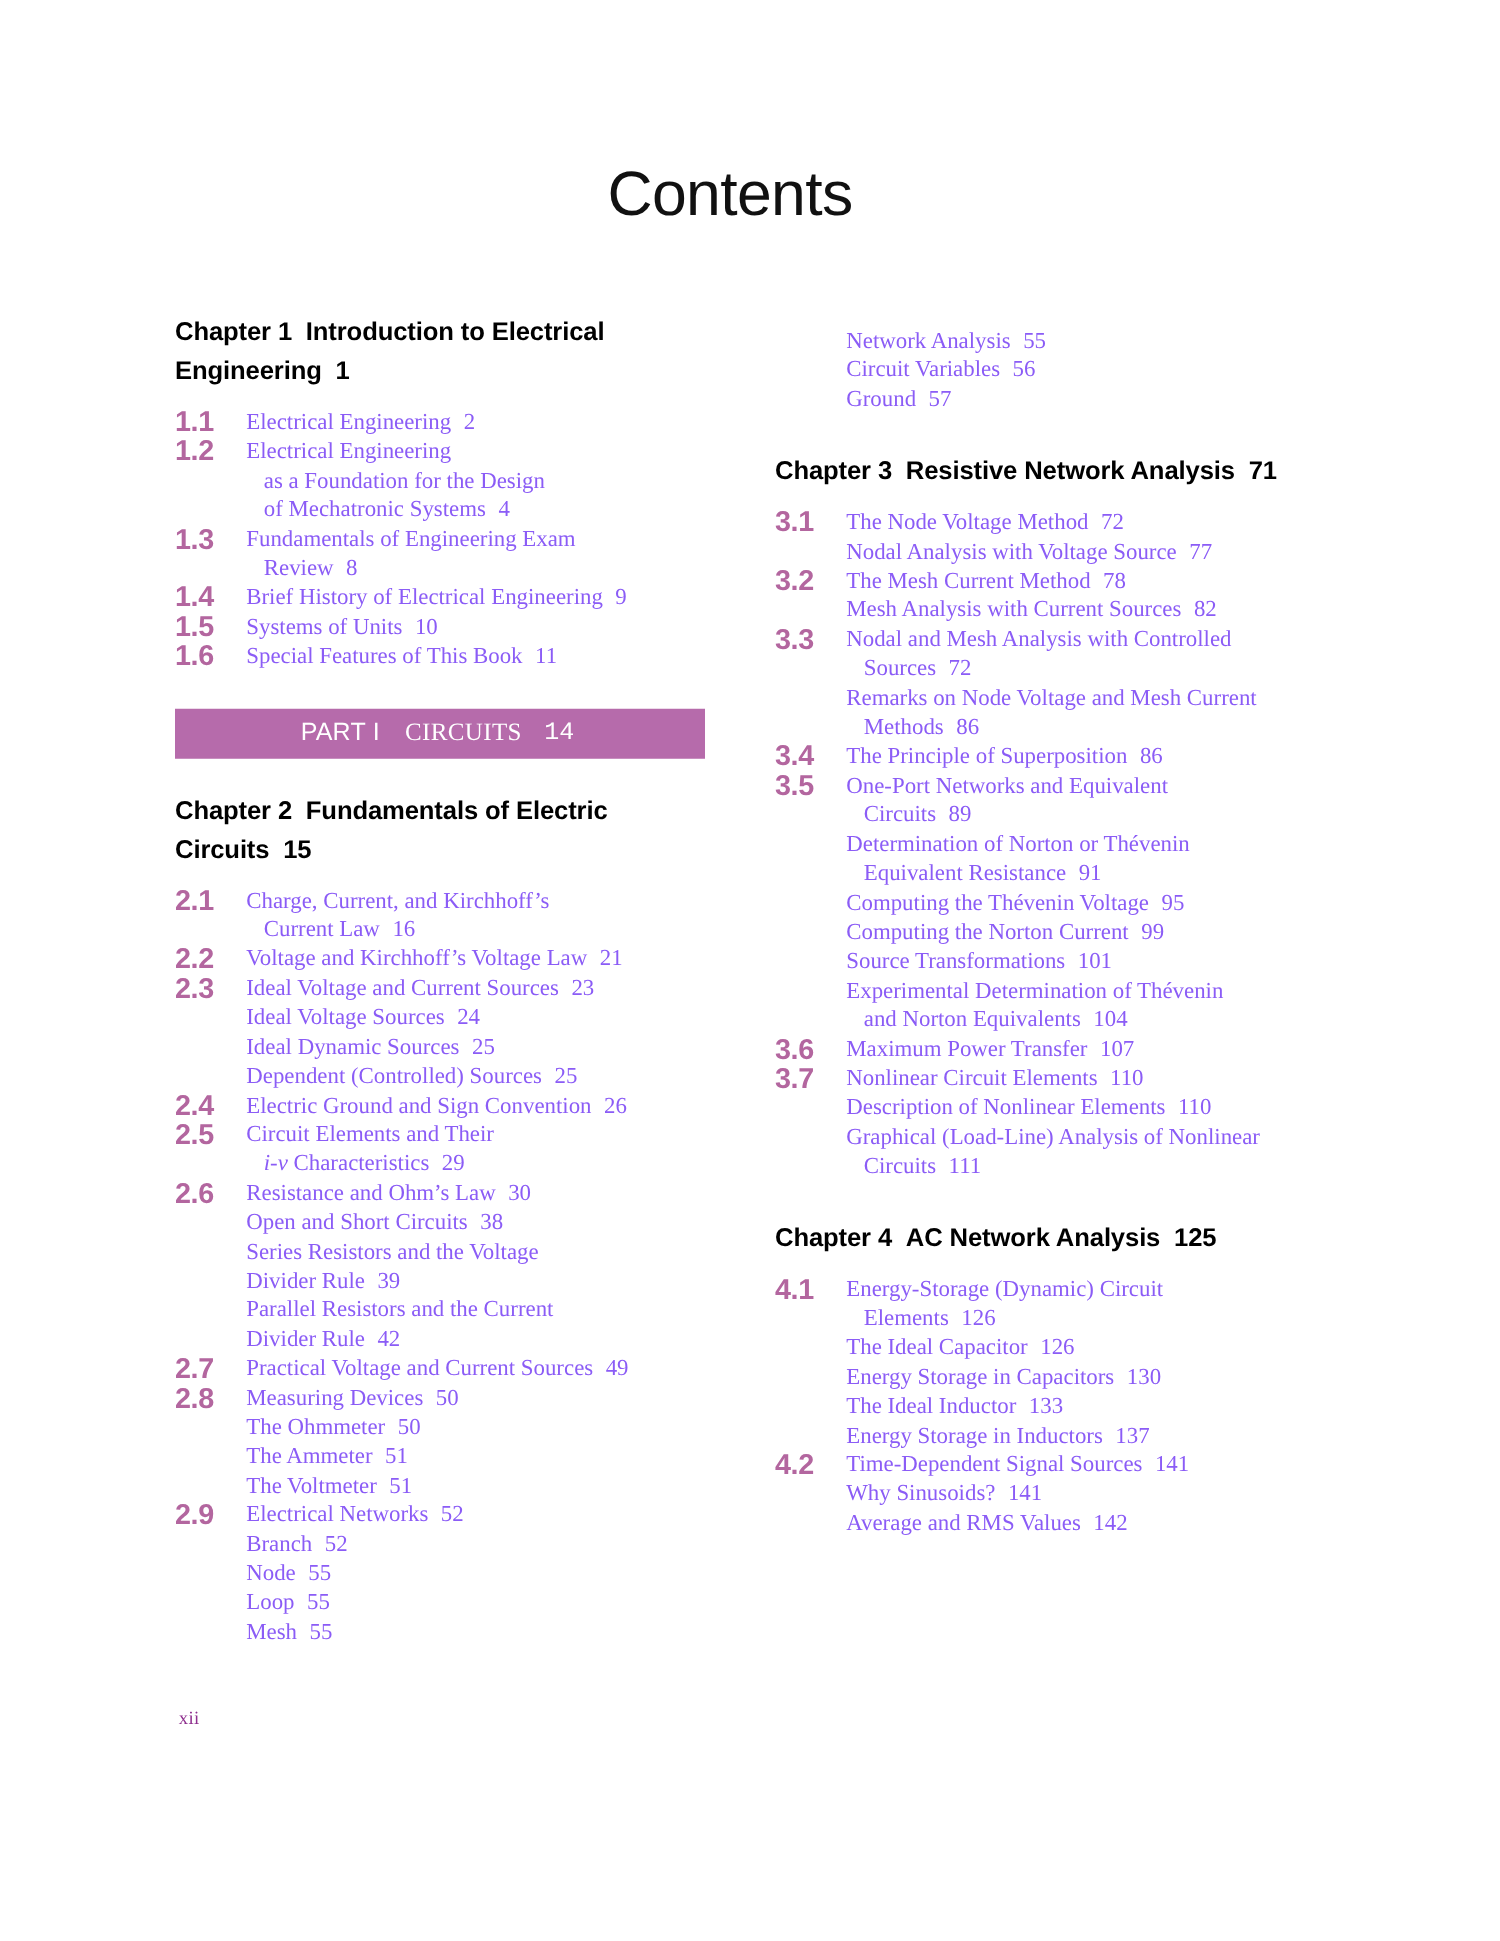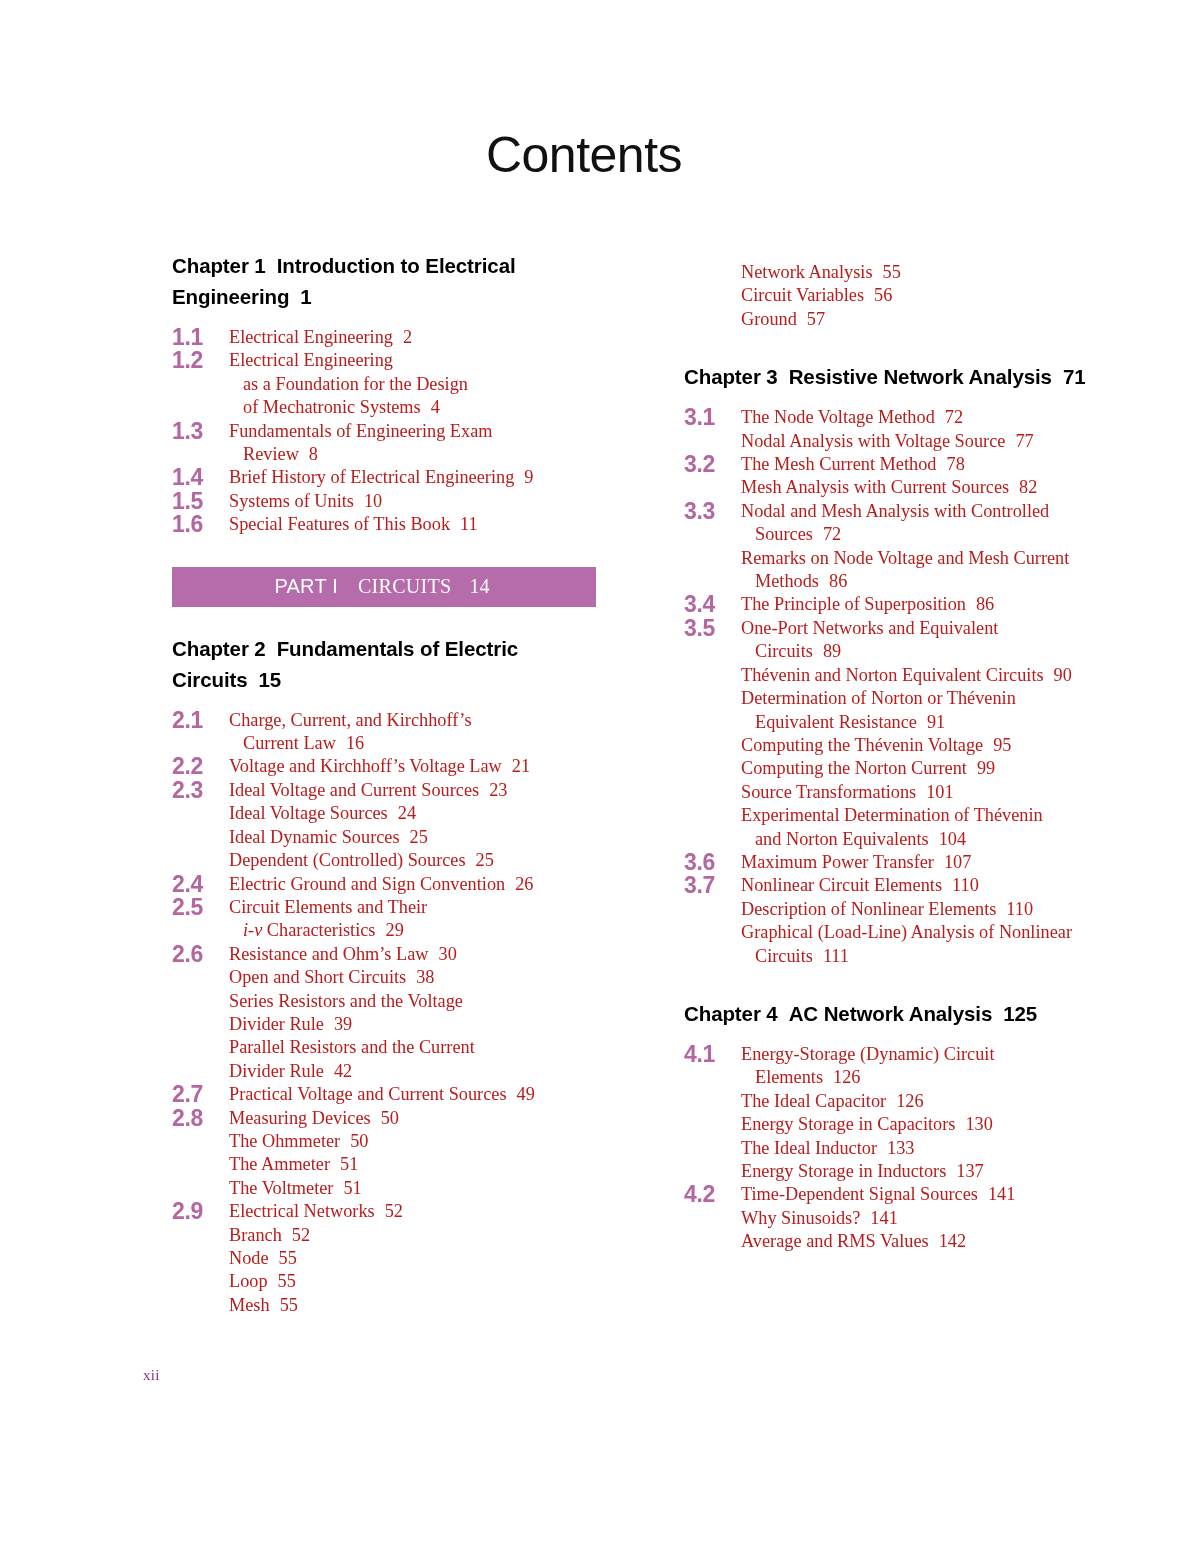--- a/index.html
+++ b/index.html
@@ -40,21 +40,20 @@
     position: absolute;
     top: 250px;
     left: 140px;
     width: 924px;
     display: flex;
     gap: 56px;
   }
   .col {
     width: 424px;
     flex: 0 0 424px;
-    margin-left: 32px;
   }
   .col-right {
     width: 444px;
     flex: 0 0 444px;
   }
 
   
   .chapter-head {
     font-family: "Liberation Sans", sans-serif;
     font-weight: bold;
@@ -82,21 +81,21 @@
     font-family: "Liberation Sans", sans-serif;
     font-weight: bold;
     font-size: 23px;
     line-height: 23.4px;
     color: #b3669f;
     letter-spacing: -0.3px;
   }
   .entry .txt {
     flex: 1 1 auto;
     font-family: "Liberation Serif", serif;
-    color: #b91c1c;
+    color: #8b5cf6;
   }
   .entry .txt .pg { margin-left: 10px; }
   .entry .txt .cont {
     display: block;
     padding-left: 14px;
   }
   .entry .txt .cont .pg { margin-left: 10px; }
   .entry .txt i { font-style: italic; }
 
   
@@ -120,21 +119,21 @@
     font-weight: 400;
     letter-spacing: 0.2px;
   }
   .part-banner .part-title {
     font-family: "Liberation Serif", serif;
     font-size: 20px;
     margin-left: 20px;
     letter-spacing: 0.3px;
   }
   .part-banner .part-page {
-    font-family: Liberation Serif, serif;
+    font-family: Liberation Mono, monospace;
     font-size: 20px;
     margin-left: 18px;
     text-align: right;
   }
 
   .gap-after-banner { height: 26px; }
   .gap-before-chapter { height: 30px; }
 
   
   .folio {
@@ -334,24 +333,20 @@
           <div class="entry">
             <span class="num">3.4</span>
             <span class="txt"><span>The Principle of Superposition</span><span class="pg">86</span></span>
           </div>
           <div class="entry">
             <span class="num">3.5</span>
             <span class="txt"><span>One-Port Networks and Equivalent</span><span class="cont"><span>Circuits</span><span class="pg">89</span></span></span>
           </div>
           <div class="entry sub">
             <span class="num"></span>
-            <span class="txt"><span>Thévenin and Norton Equivalent Circuits</span><span class="pg">90</span></span>
-          </div>
-          <div class="entry sub">
-            <span class="num"></span>
             <span class="txt"><span>Determination of Norton or Thévenin</span><span class="cont"><span>Equivalent Resistance</span><span class="pg">91</span></span></span>
           </div>
           <div class="entry sub">
             <span class="num"></span>
             <span class="txt"><span>Computing the Thévenin Voltage</span><span class="pg">95</span></span>
           </div>
           <div class="entry sub">
             <span class="num"></span>
             <span class="txt"><span>Computing the Norton Current</span><span class="pg">99</span></span>
           </div>

